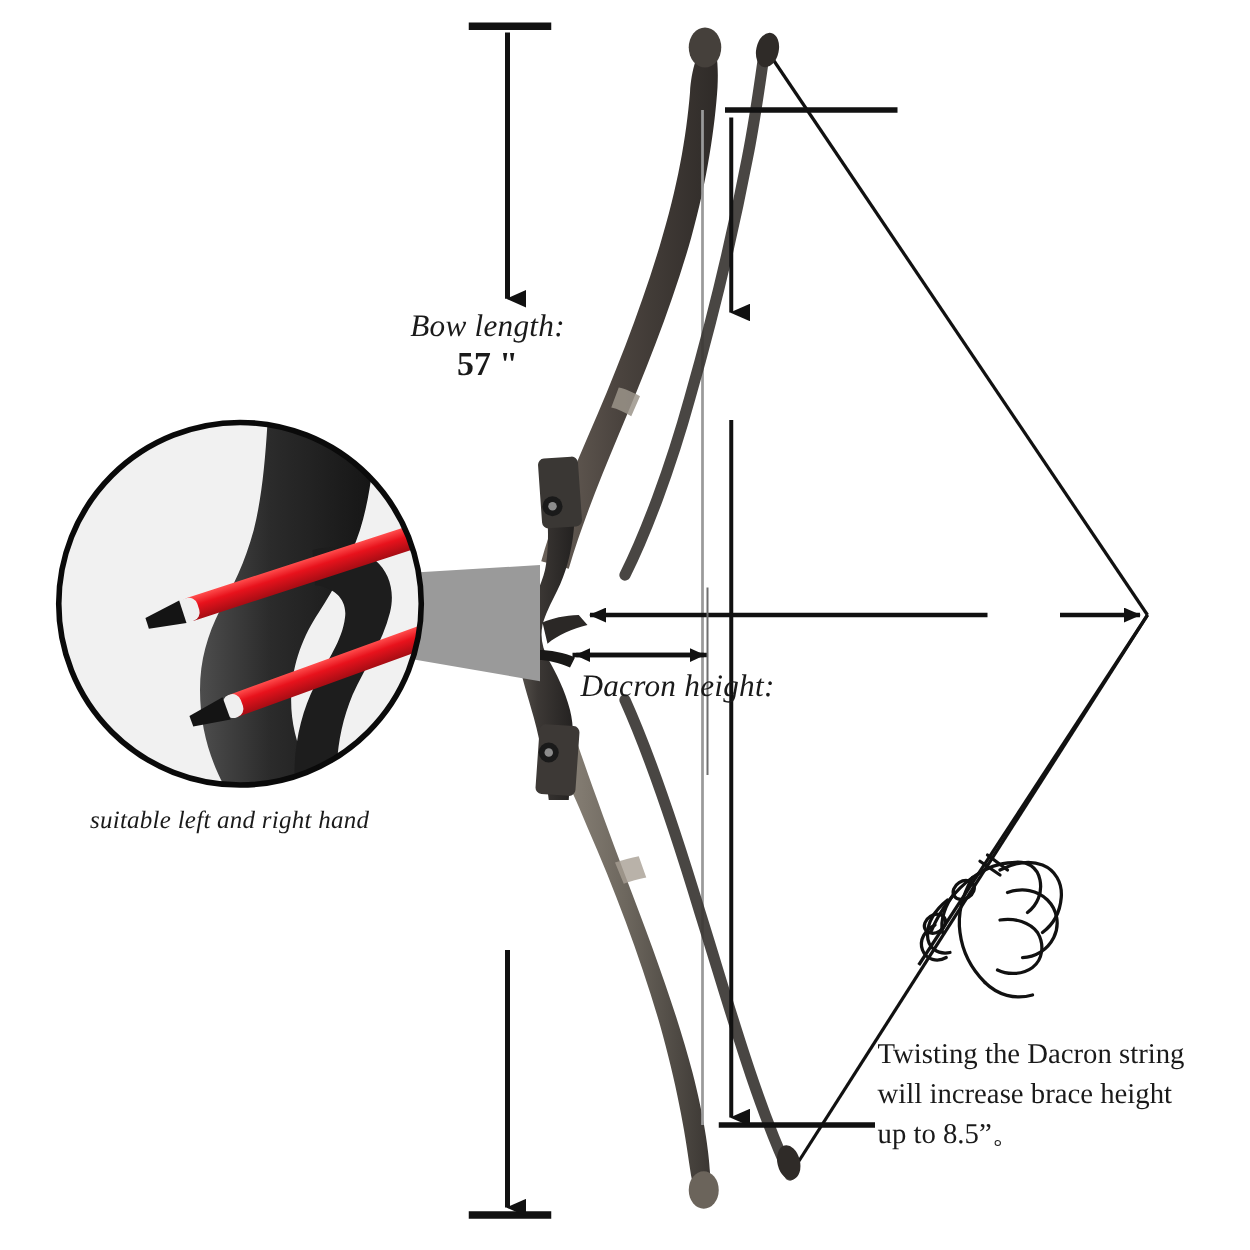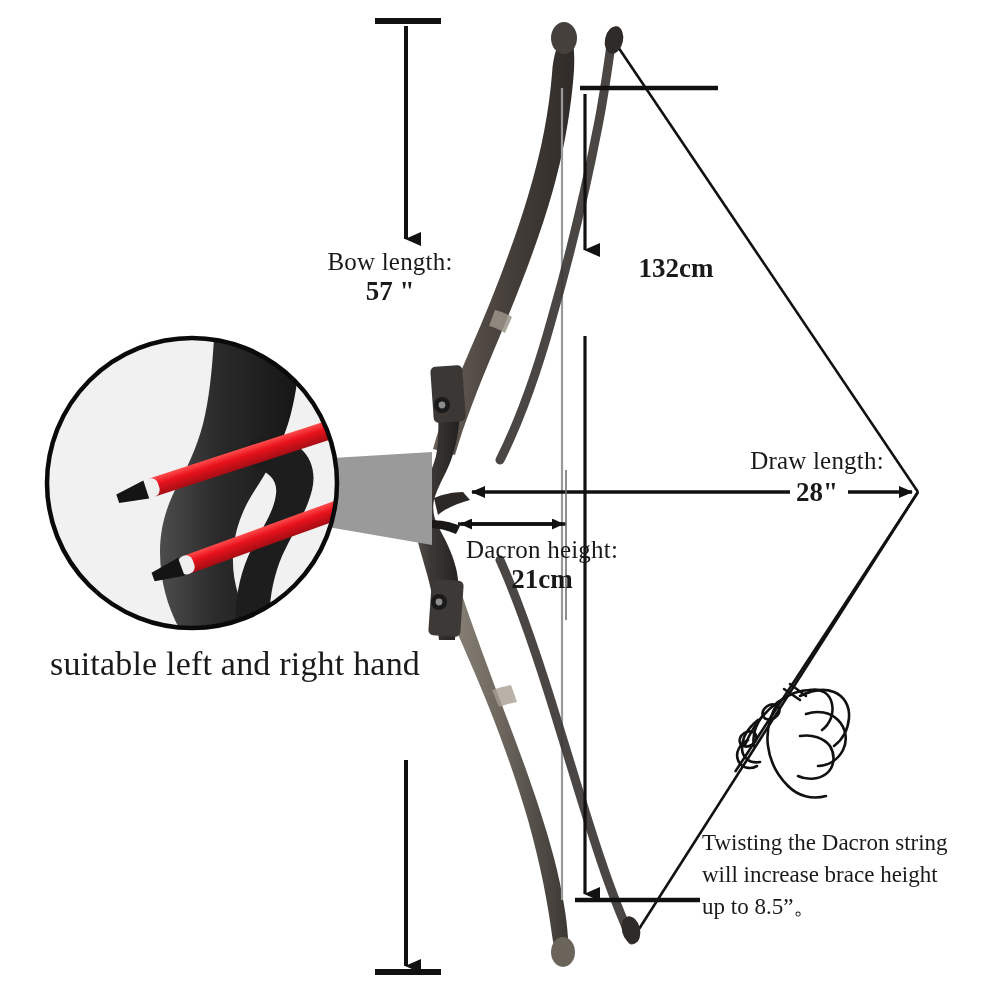--- a/index.html
+++ b/index.html
@@ -1,19 +1,19 @@
 <!DOCTYPE html>
 <html><head>
 <meta charset="utf-8">
 <style>
   html,body{margin:0;padding:0;background:#ffffff;}
   body{width:1000px;height:1000px;font-family:"Liberation Serif",serif;color:#111;}
   #stage{position:relative;width:1000px;height:1000px;overflow:hidden;background:#fff;}
   .lbl{position:absolute;white-space:nowrap;font-family:"Liberation Serif",serif;color:#1a1a1a;}
-  .lbl .ttl{font-size:25px;font-weight:400;letter-spacing:.2px;}
+  .lbl .ttl{font-size:25px;font-weight:400;letter-spacing:.2px;font-style:italic;}
   .lbl .val{font-size:27px;font-weight:700;}
   .center{text-align:center;}
   .note{position:absolute;font-size:23px;line-height:32px;font-family:"Liberation Serif",serif;color:#1a1a1a;}
   svg{position:absolute;left:0;top:0;}
 </style>
 </head>
 <body>
 
 <div id="stage">
 
@@ -187,35 +187,29 @@
     </g>
     <line x1="918" y1="492" x2="735" y2="772" stroke="#111" stroke-width="2.6"></line>
   </svg>
 
   <div class="lbl center" style="left:315px;top:248px;width:150px;">
     <div class="ttl">Bow length:</div>
     <div class="val">57  "</div>
   </div>
 
   <div class="lbl center" style="left:560px;top:253px;width:232px;">
-    <div class="val">132cm</div>
-  </div>
-
-  <div class="lbl center" style="left:726px;top:447px;width:182px;">
-    <div class="ttl">Draw length:</div>
-    <div class="val" style="margin-top:2px;">28"</div>
-  </div>
+  </div>
+
 
   <div class="lbl center" style="left:452px;top:536px;width:180px;">
     <div class="ttl">Dacron height:</div>
-    <div class="val">21cm</div>
   </div>
 
   <div class="lbl" style="left:50px;top:645px;">
-    <div class="ttl" style="font-size:34px;">suitable left and right hand</div>
+    <div class="ttl" style="font-size:20px;margin-left:22px;">suitable left and right hand</div>
   </div>
 
   <div class="note" style="left:702px;top:827px;width:300px;">
     <div>Twisting the Dacron string</div>
     <div>will increase brace height</div>
     <div>up to 8.5”。</div>
   </div>
 
 </div>
 

